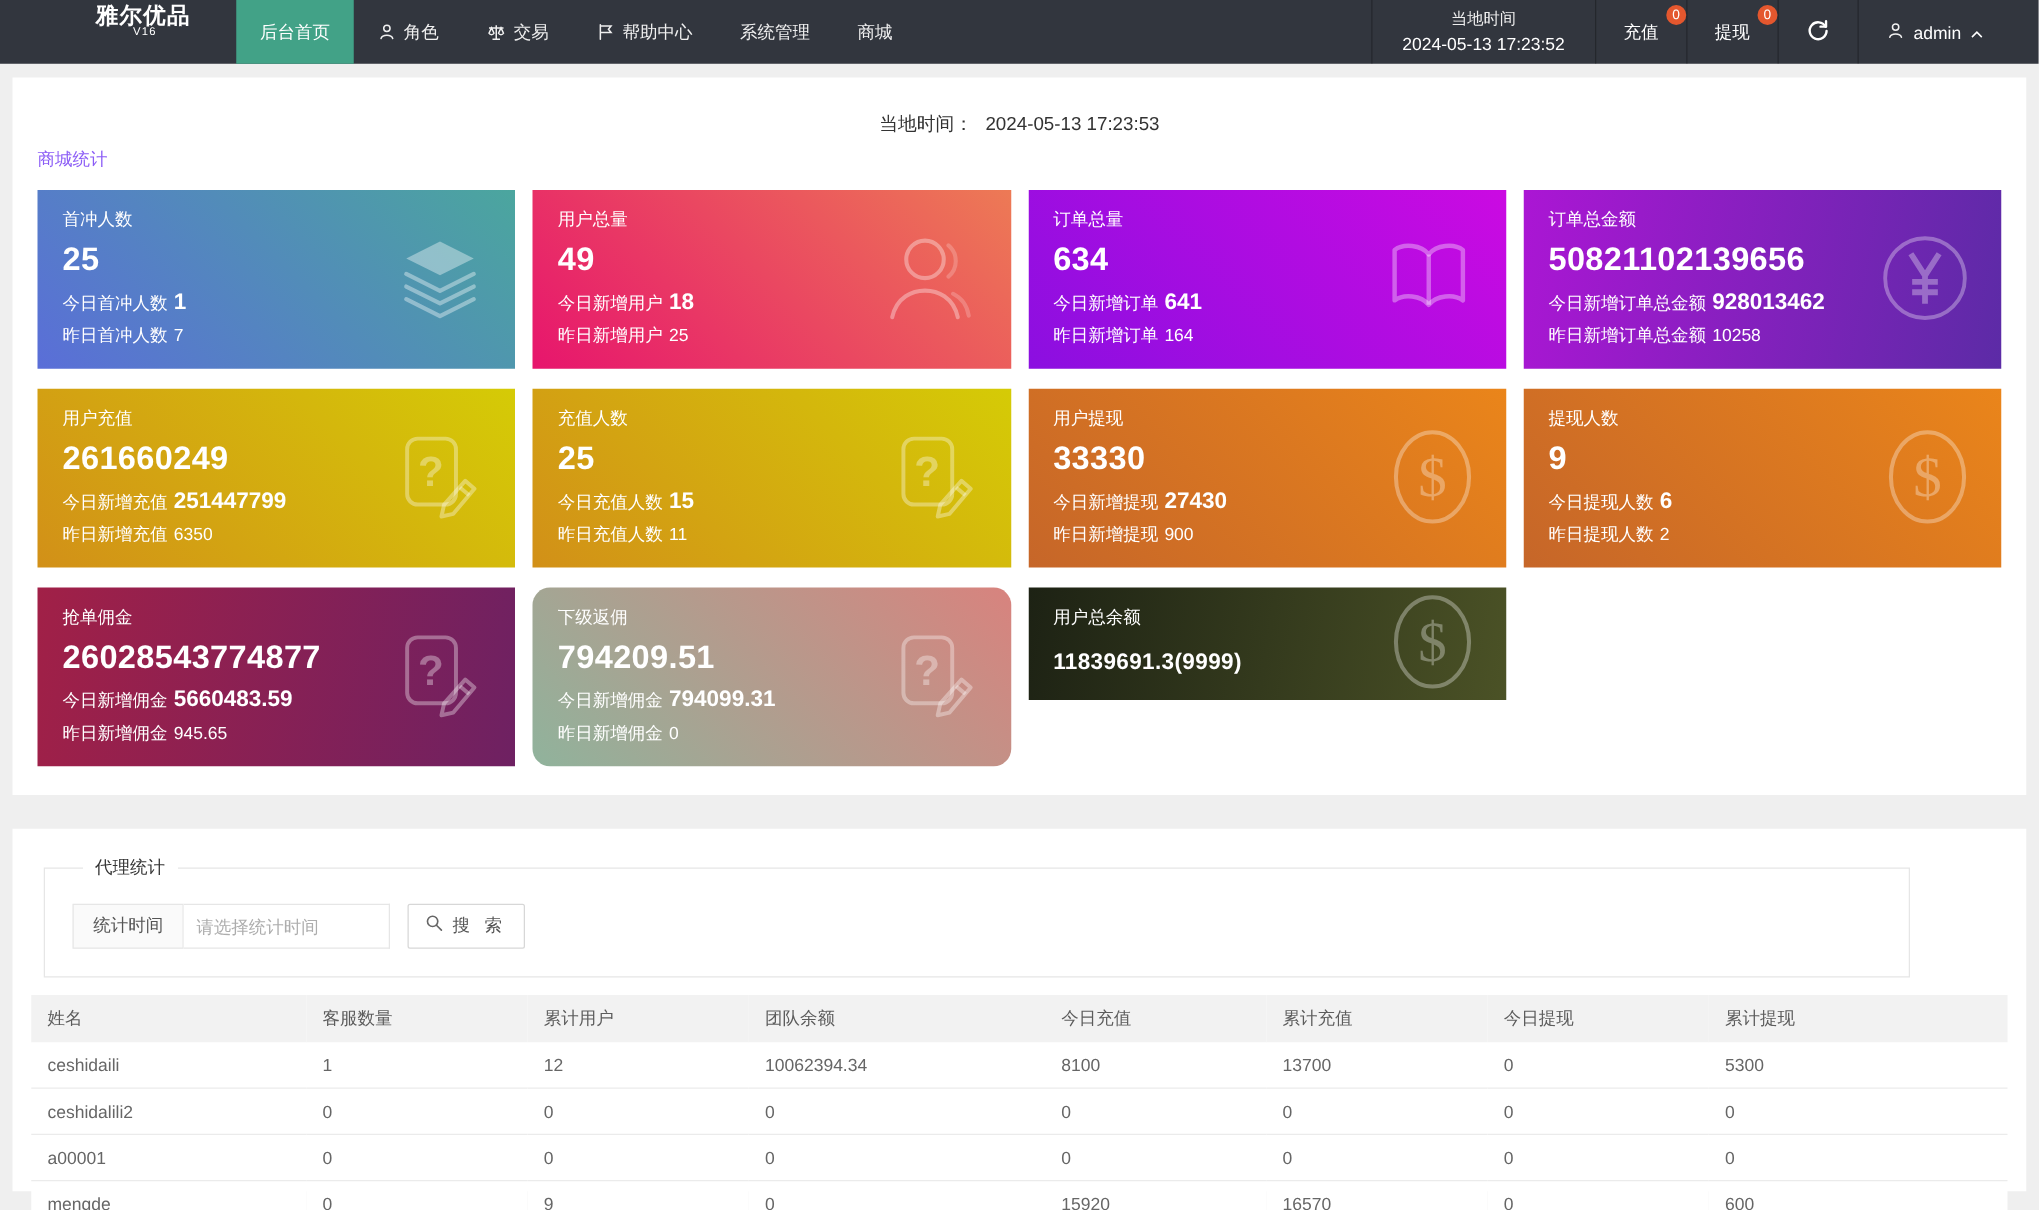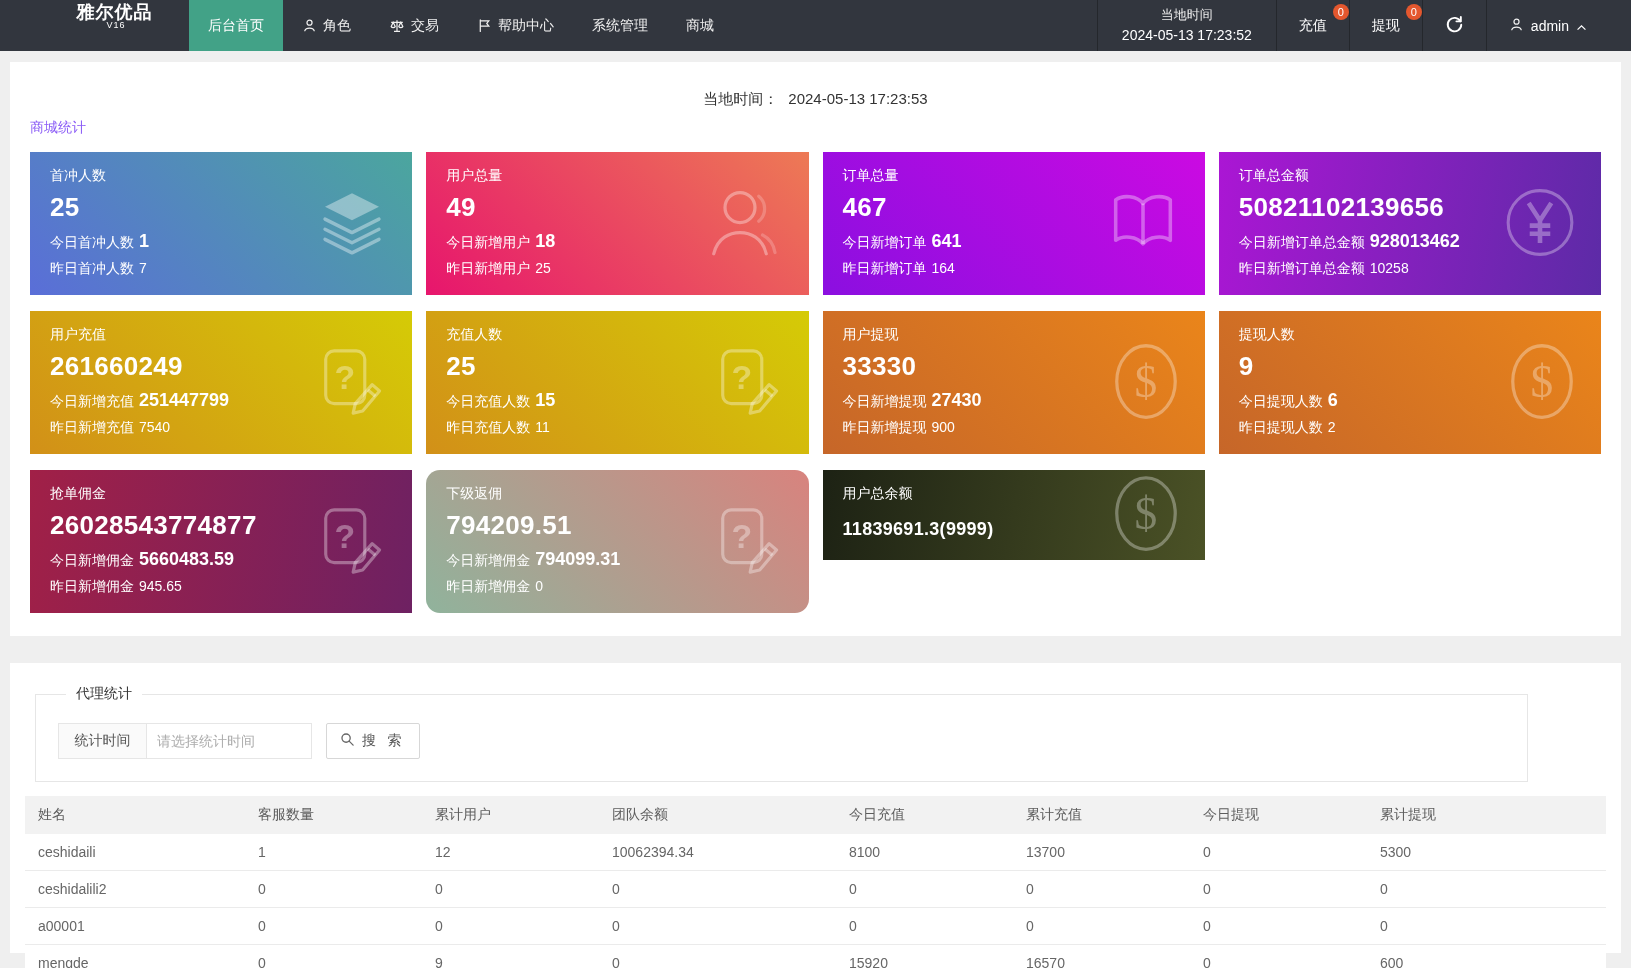--- a/index.html
+++ b/index.html
@@ -162,21 +162,21 @@
     <div class="card-line today"><span class="line-label">今日新增用户</span><span class="line-value">18</span></div>
     <div class="card-line yesterday"><span class="line-label">昨日新增用户</span><span class="line-value">25</span></div>
     <span class="card-icon"><svg width="80" height="80" viewBox="0 0 64 64" fill="none" stroke="rgba(255,255,255,0.35)" stroke-width="2.6" stroke-linecap="round">
             <path d="M43 11 a13 13 0 0 1 0 20 M46 42 c6 3 9 8 10 14" opacity="0.6"></path>
             <circle cx="28" cy="20" r="12"></circle>
             <path d="M7 57 C10 44 20 40 28 40 C36 40 46 44 49 57"></path>
           </svg></span>
   </div>
       <div class="stat-card" style="background: linear-gradient(45deg, rgb(139, 15, 224), rgb(203, 10, 226));">
     <div class="card-title">订单总量</div>
-    <div class="card-value">467</div>
+    <div class="card-value">634</div>
     <div class="card-line today"><span class="line-label">今日新增订单</span><span class="line-value">641</span></div>
     <div class="card-line yesterday"><span class="line-label">昨日新增订单</span><span class="line-value">164</span></div>
     <span class="card-icon"><svg width="76" height="76" viewBox="0 0 64 64" fill="none" stroke="rgba(255,255,255,0.35)" stroke-width="3" stroke-linejoin="round">
             <path d="M32 16 C27 9.5 15 8.5 9 13 V47 C15 42.5 27 43.5 32 50 C37 43.5 49 42.5 55 47 V13 C49 8.5 37 9.5 32 16 Z"></path>
             <path d="M32 16 V50"></path>
           </svg></span>
   </div>
       <div class="stat-card" style="background: linear-gradient(100deg, rgb(171, 22, 212), rgb(92, 43, 166));">
     <div class="card-title">订单总金额</div>
     <div class="card-value">50821102139656</div>
@@ -184,21 +184,21 @@
     <div class="card-line yesterday"><span class="line-label">昨日新增订单总金额</span><span class="line-value">10258</span></div>
     <span class="card-icon"><svg width="74" height="74" viewBox="0 0 72 72" fill="none" stroke="rgba(255,255,255,0.32)" stroke-width="3">
             <circle cx="36" cy="36" r="31"></circle>
             <path d="M25 17 L36 34 L47 17 M36 34 V56 M26 39 H46 M26 47 H46" stroke-width="4.5"></path>
           </svg></span>
   </div>
       <div class="stat-card" style="background: linear-gradient(45deg, rgb(210, 144, 24), rgb(213, 203, 6));">
     <div class="card-title">用户充值</div>
     <div class="card-value">261660249</div>
     <div class="card-line today"><span class="line-label">今日新增充值</span><span class="line-value">251447799</span></div>
-    <div class="card-line yesterday"><span class="line-label">昨日新增充值</span><span class="line-value">7540</span></div>
+    <div class="card-line yesterday"><span class="line-label">昨日新增充值</span><span class="line-value">6350</span></div>
     <span class="card-icon"><svg width="76" height="76" viewBox="0 0 72 72" fill="none" stroke="rgba(255,255,255,0.35)" stroke-width="3" stroke-linejoin="round">
             <rect x="13" y="7" width="37" height="50" rx="8"></rect>
             <text x="31" y="43" font-size="32" font-weight="bold" fill="rgba(255,255,255,0.35)" stroke="none" text-anchor="middle">?</text>
             <path d="M57 39 L64 45 L48 64 L39 66 L41 57 Z" fill="none"></path>
             <path d="M53 44 L60 50"></path>
           </svg></span>
   </div>
       <div class="stat-card" style="background: linear-gradient(45deg, rgb(210, 144, 24), rgb(213, 203, 6));">
     <div class="card-title">充值人数</div>
     <div class="card-value">25</div>

